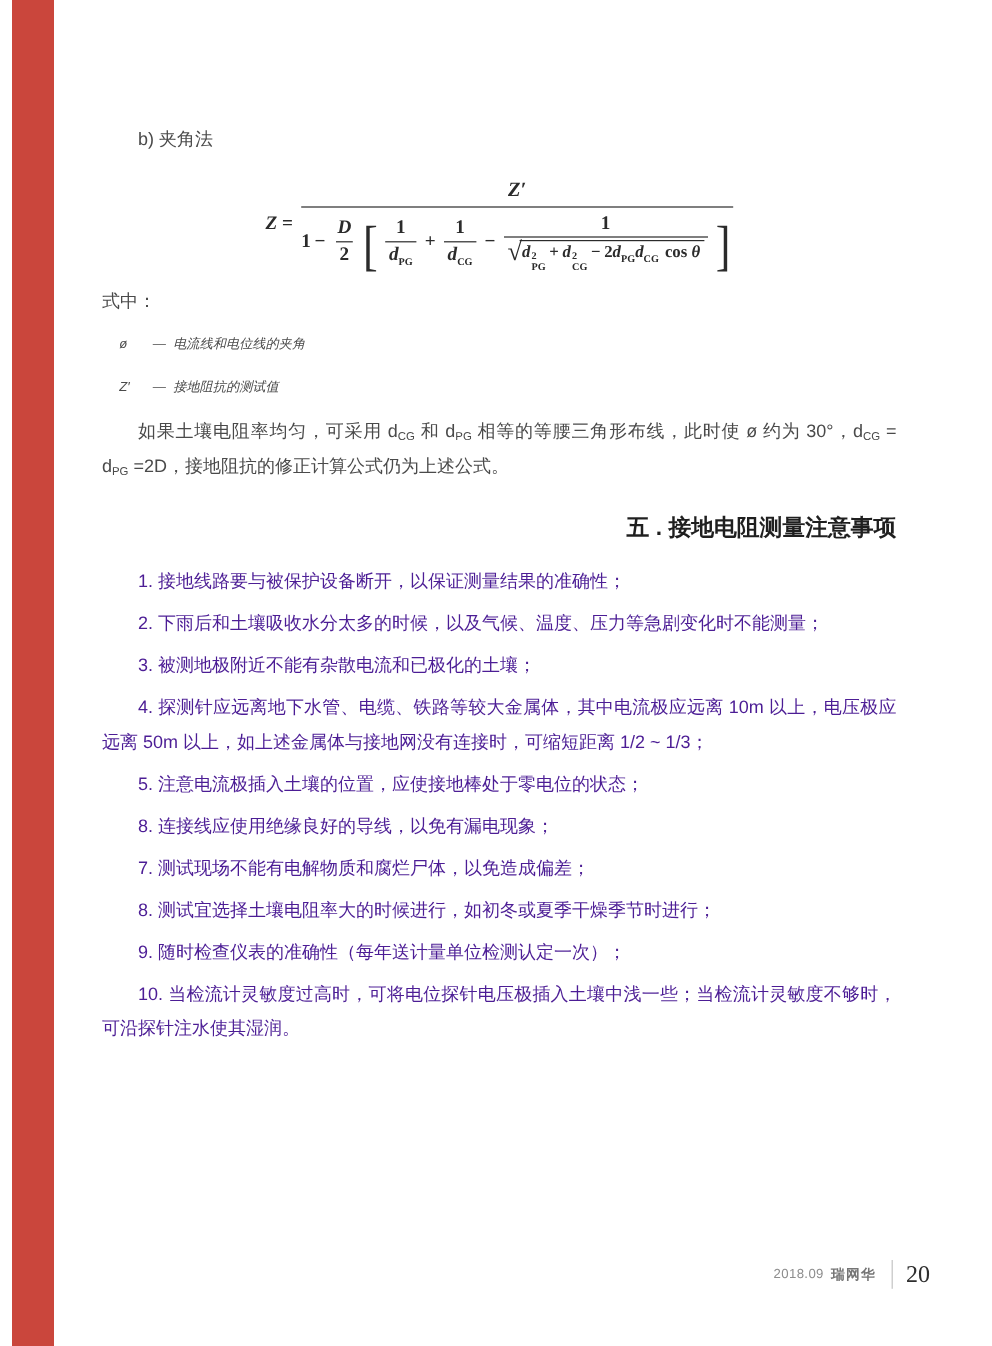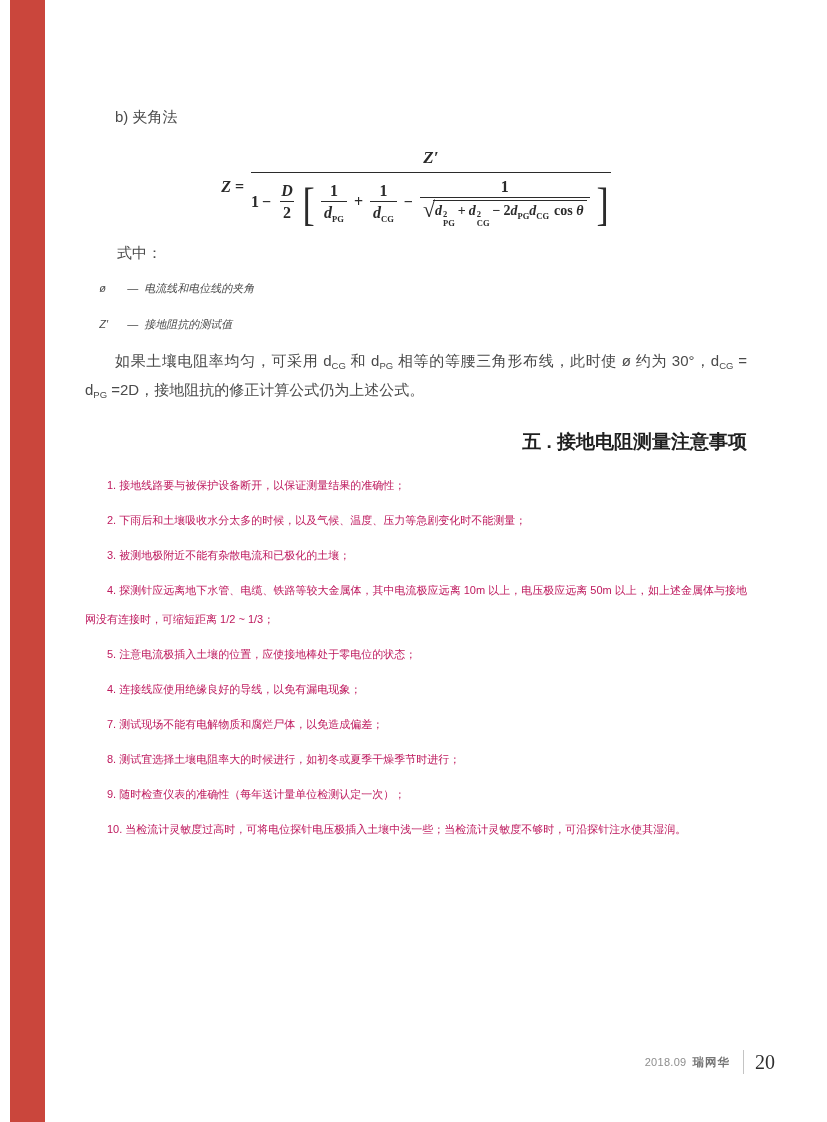--- a/index.html
+++ b/index.html
@@ -6,31 +6,31 @@
   body{background:#ffffff;font-family:"Liberation Sans","DejaVu Sans",sans-serif;}
   .page{position:relative;width:827px;height:1122px;background:#ffffff;overflow:hidden;}
 
   
   .accent-bar{position:absolute;left:10px;top:0;width:35px;height:1122px;background:#ca463c;}
 
   
   .content{position:absolute;left:85px;top:102px;width:662px;color:#4a4a4a;}
   .para{font-size:15px;line-height:29px;margin:0 0 13px 0;text-align:justify;text-indent:2em;color:#4a4a4a;}
   .tight{margin-bottom:7px;}
-  .lead-indent{text-indent:1.4em;margin-left:32px;}
+  .lead-indent{text-indent:1.4em;}
   sub{font-size:9.5px;line-height:0;vertical-align:-3px;letter-spacing:0;}
 
   .where-row{font-size:11px;line-height:29px;margin:0 0 7px 0;padding-left:1.3em;color:#4a4a4a;font-style:italic;}
   .where-row .w-sym{display:inline-block;min-width:26px;}
   .where-row .w-dash{margin:0 6px 0 2px;}
   .where-last{}
 
   .section-heading{font-size:19px;line-height:24px;font-weight:bold;color:#1f1f1f;margin:26px 0 0 0;text-align:right;}
   .notes{margin-top:17px;}
-  .note-item{font-size:11px;line-height:29px;margin:0 0 6px 0;text-align:justify;text-indent:2em;color:#be185d;}
+  .note-item{font-size:15px;line-height:29px;margin:0 0 6px 0;text-align:justify;text-indent:2em;color:#4c1d95;}
 
   
   .formula{display:flex;justify-content:center;align-items:center;margin:17px 0 12px 0;
            font-family:"Liberation Serif","DejaVu Serif",serif;font-weight:bold;color:#2b2b2b;
            font-size:16px;text-indent:0;}
   .formula i{font-style:italic;}
   .f-lhs{margin-right:7px;white-space:nowrap;}
   .mfrac{display:inline-flex;flex-direction:column;align-items:center;}
   .mfrac>.m-num{padding:0 10px 4px 10px;font-size:17px;}
   .mfrac>.m-den{border-top:1.6px solid #2b2b2b;padding-top:5px;display:flex;align-items:center;white-space:nowrap;}
@@ -131,21 +131,21 @@
     <p class="para">如果土壤电阻率均匀，可采用 <span>d</span><sub>CG</sub> 和 <span>d</span><sub>PG</sub> 相等的等腰三角形布线，此时使 ø 约为 30°，<span>d</span><sub>CG</sub> = <span>d</span><sub>PG</sub> =2D，接地阻抗的修正计算公式仍为上述公式。</p>
 
     <h2 class="section-heading">五 . 接地电阻测量注意事项</h2>
 
     <div class="notes">
       <p class="note-item">1. 接地线路要与被保护设备断开，以保证测量结果的准确性；</p>
       <p class="note-item">2. 下雨后和土壤吸收水分太多的时候，以及气候、温度、压力等急剧变化时不能测量；</p>
       <p class="note-item">3. 被测地极附近不能有杂散电流和已极化的土壤；</p>
       <p class="note-item">4. 探测针应远离地下水管、电缆、铁路等较大金属体，其中电流极应远离 10m 以上，电压极应远离 50m 以上，如上述金属体与接地网没有连接时，可缩短距离 1/2 ~ 1/3；</p>
       <p class="note-item">5. 注意电流极插入土壤的位置，应使接地棒处于零电位的状态；</p>
-      <p class="note-item">4. 连接线应使用绝缘良好的导线，以免有漏电现象；</p>
+      <p class="note-item">8. 连接线应使用绝缘良好的导线，以免有漏电现象；</p>
       <p class="note-item">7. 测试现场不能有电解物质和腐烂尸体，以免造成偏差；</p>
       <p class="note-item">8. 测试宜选择土壤电阻率大的时候进行，如初冬或夏季干燥季节时进行；</p>
       <p class="note-item">9. 随时检查仪表的准确性（每年送计量单位检测认定一次）；</p>
       <p class="note-item">10. 当检流计灵敏度过高时，可将电位探针电压极插入土壤中浅一些；当检流计灵敏度不够时，可沿探针注水使其湿润。</p>
     </div>
 
   </div>
 
   <div class="footer">
     <span class="issue">2018.09</span>

